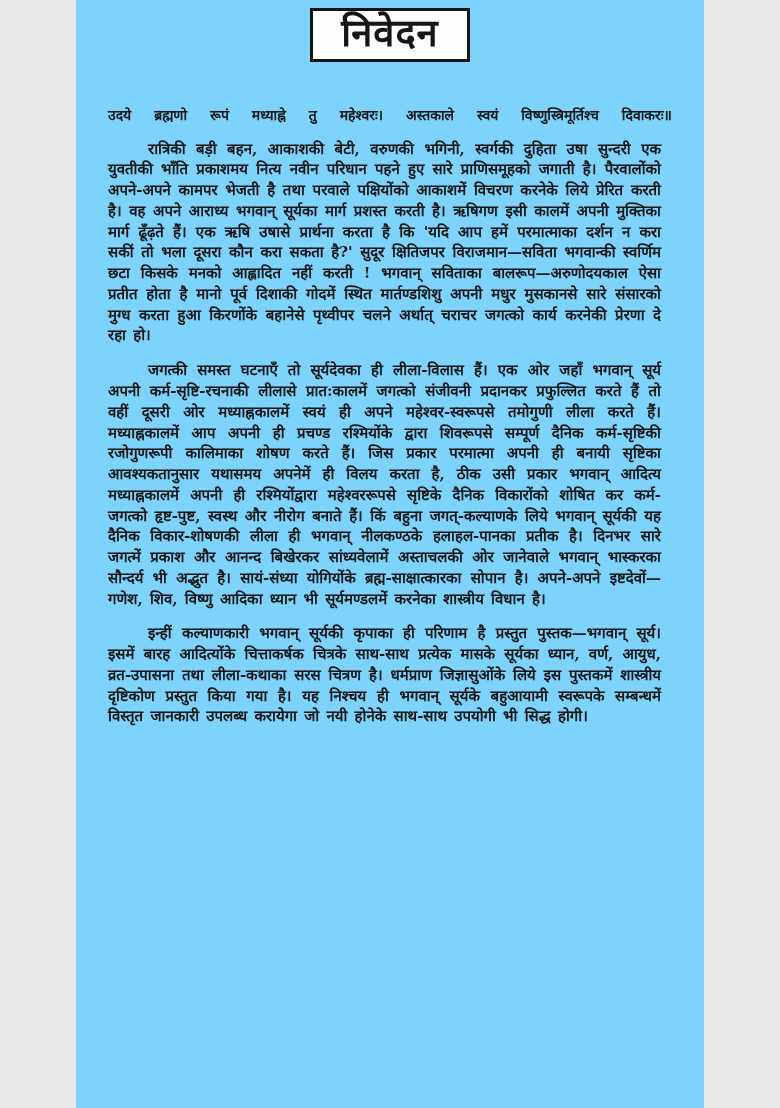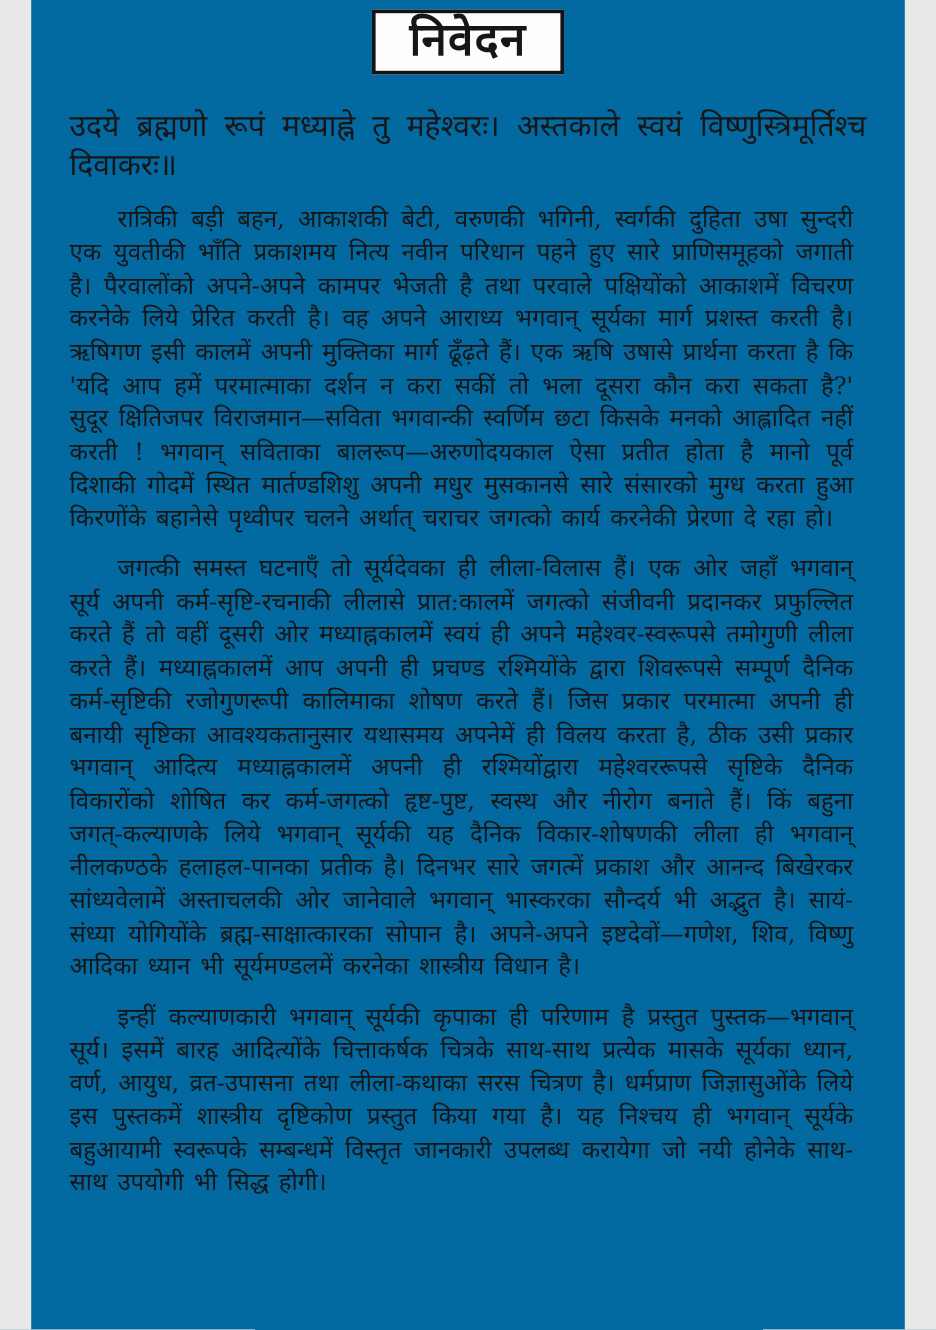--- a/index.html
+++ b/index.html
@@ -2,24 +2,24 @@
 <html lang="hi"><head>
 <meta charset="utf-8">
 <style>
   html, body {
     margin: 0;
     padding: 0;
     background: #e8e8e6;
   }
   .page {
     position: relative;
-    width: 728px;
+    width: 628px;
     height: 1108px;
     margin: 0 auto;
-    background: #0369a1;
+    background: #7dd3fc;
     color: #161616;
     font-family: "DejaVu Serif", "Liberation Serif", serif;
     box-sizing: border-box;
     padding: 6px 32px 10px 32px;
     overflow: hidden;
   }
   .title-box {
     width: fit-content;
     margin: 2px auto 0 auto;
     border: 3px solid #131313;
@@ -27,34 +27,34 @@
     background: #fdfdfc;
   }
   .title-text {
     font-size: 38px;
     font-weight: 700;
     line-height: 1.15;
     letter-spacing: 1px;
     white-space: nowrap;
   }
   .verse {
-    margin-top: 26px;
-    font-size: 25px;
-    font-weight: 400;
+    margin-top: 44px;
+    font-size: 14px;
+    font-weight: 700;
     line-height: 1.35;
     text-align: justify;
     text-align-last: justify;
   }
   .body-text {
     margin-top: 6px;
   }
   .para {
     margin: 14px 11px 0 0;
-    font-size: 20px;
-    font-weight: 400;
+    font-size: 15px;
+    font-weight: 700;
     line-height: 1.385;
     text-align: justify;
     text-indent: 40px;
     word-spacing: 2px;
   }
 </style>
 </head>
 <body>
 
 <div class="page">

